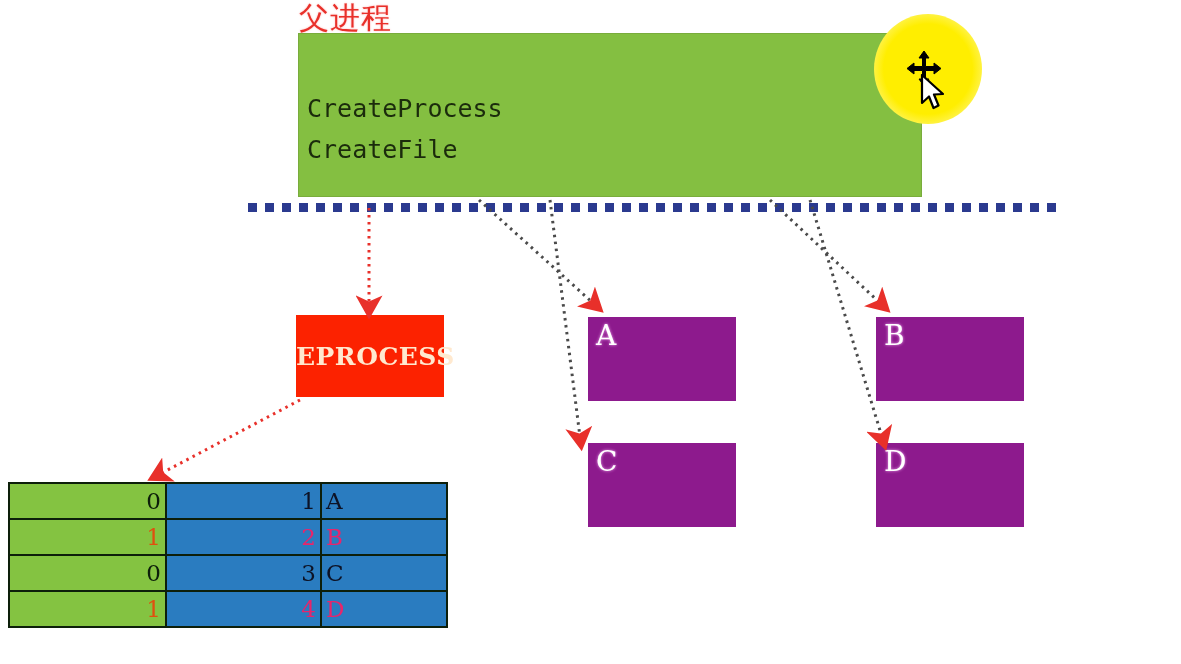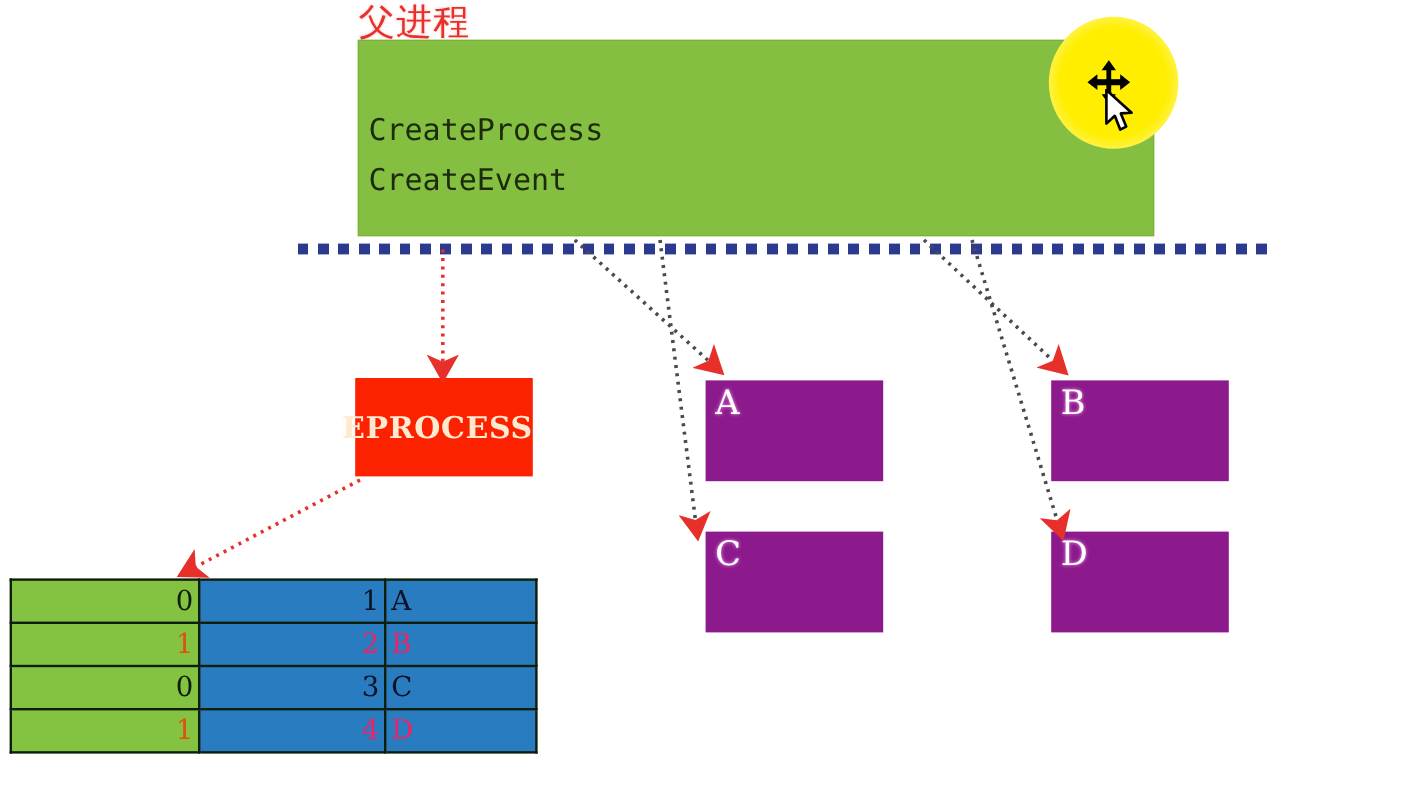--- a/index.html
+++ b/index.html
@@ -33,21 +33,20 @@
 
   
   #green-box {
     position: absolute;
     left: 298px;
     top: 33px;
     width: 624px;
     height: 164px;
     background: #84bf41;
     box-shadow: inset 0 0 0 1px rgba(120,170,60,0.9);
-    padding-left: 40px;
   }
   .api-col {
     position: absolute;
     font-family: "DejaVu Sans Mono", monospace;
     font-size: 25px;
     line-height: 41px;
     color: #1b2b0c;
     white-space: nowrap;
   }
   #api-col-left  { left: 9px;   top: 55px; }
@@ -96,21 +95,21 @@
     box-sizing: border-box;
   }
   #eprocess-box {
     left: 296px;
     top: 315px;
     width: 148px;
     height: 82px;
     background: #fc2200;
     display: flex;
     align-items: center;
-    justify-content: flex-end;
+    justify-content: flex-start;
   }
   #eprocess-label {
     font-family: "DejaVu Serif", serif;
     font-size: 25px;
     font-weight: 700;
     color: #ffe9cf;
     letter-spacing: 0.5px;
     white-space: nowrap;
   }
   .purple-box {
@@ -187,21 +186,21 @@
 </head>
 <body>
 
 <div id="canvas">
 
   <div id="parent-label">父进程</div>
 
   <div id="green-box">
     <div class="api-col" id="api-col-left">
       <div>CreateProcess</div>
-      <div>CreateEvent</div>
+      <div>CreateFile</div>
     </div>
     <div class="api-col" id="api-col-right">
     </div>
   </div>
 
   <div id="highlight-blob"></div>
 
   <svg id="cursor-move-icon" viewBox="0 0 38 38">
     <g fill="#000000" stroke="#000000" stroke-width="1">
       <path d="M19 1 L24 8 L20.5 8 L20.5 16.5 L29 16.5 L29 13 L36 18.5 L29 24 L29 20.5 L20.5 20.5

